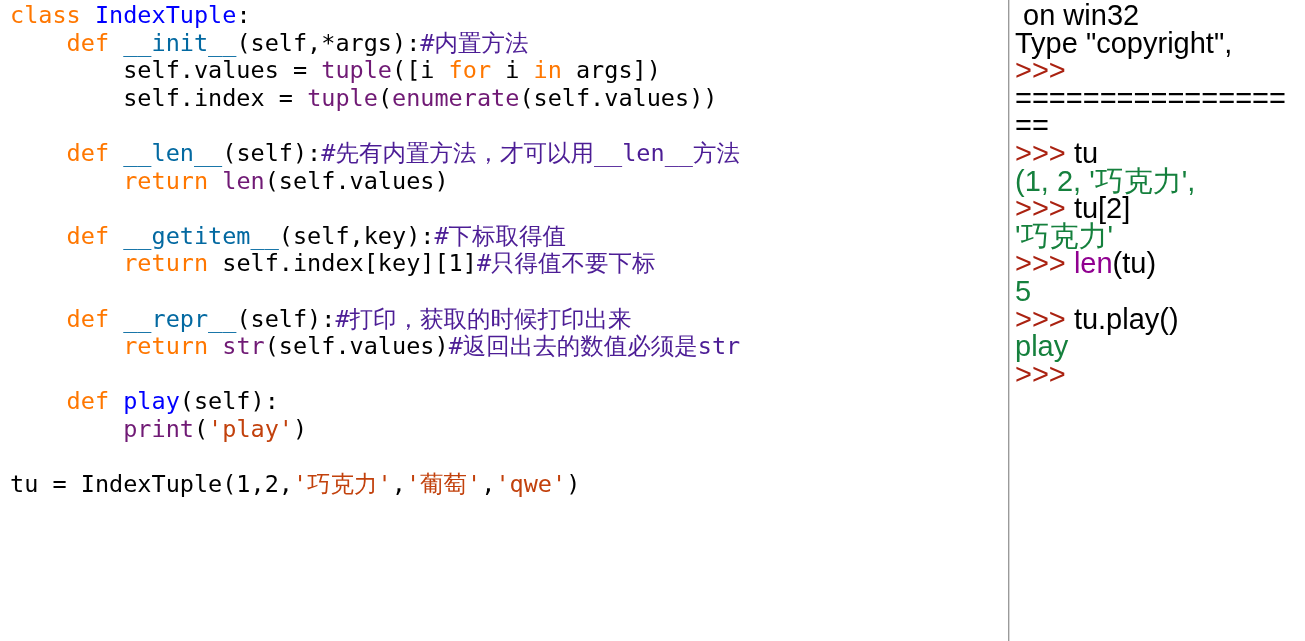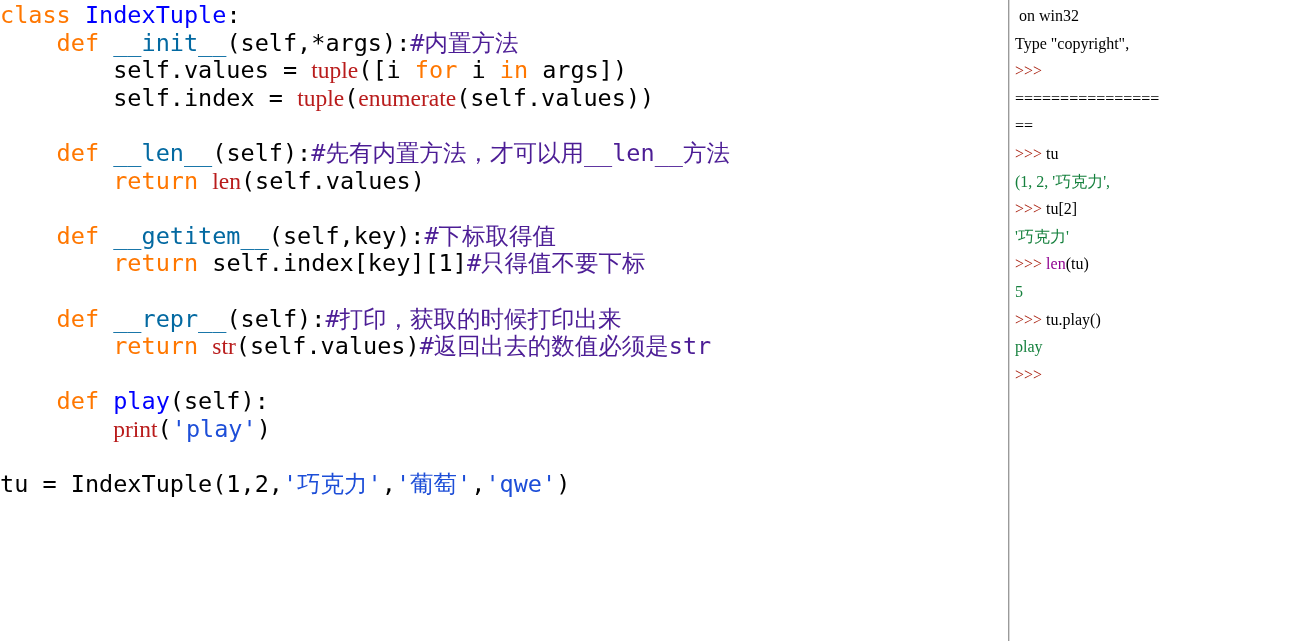--- a/index.html
+++ b/index.html
@@ -27,40 +27,40 @@
     position: relative;
     width: 1007px;
     height: 641px;
     background: #ffffff;
     overflow: hidden;
     padding: 0;
     box-sizing: border-box;
   }
   .code-area {
     position: absolute;
-    left: 0;
+    left: 10px;
     top: 2px;
     right: 0;
     white-space: pre;
     font-family: "DejaVu Sans Mono", "Liberation Mono", monospace;
     font-size: 23.5px;
     line-height: 27.6px;
     letter-spacing: 0px;
     color: #000000;
   }
   .code-line {
     white-space: pre;
     min-height: 27.6px;
   }
 
   
   .t-kw      { color: #ff7700; }   
   .t-def     { color: #0000ff; }   
-  .t-builtin { color: #b91c1c; font-family: Liberation Serif, serif; }   
-  .t-str     { color: #1d4ed8; margin-top: 36px; }   
+  .t-builtin { color: #701a75; }   
+  .t-str     { color: #c2410c; margin-top: 36px; }   
   .t-com     { color: #4c1d95; }   
   .t-plain   { color: #000000; }
   .t-dunder  { color: #0369a1; }
 
   
   .divider {
     width: 4px;
     height: 641px;
     background: linear-gradient(to right, #ffffff 0, #ffffff 1px, #9a9a9a 1px, #9a9a9a 2px, #d8d8d8 2px, #d8d8d8 3px, #ffffff 3px);
     flex: 0 0 auto;
@@ -72,22 +72,22 @@
     width: 294px;
     height: 641px;
     background: #ffffff;
     overflow: hidden;
   }
   .shell-area {
     position: absolute;
     left: 4px;
     top: 2px;
     white-space: pre;
-    font-family: Liberation Serif, serif;
-    font-size: 16px;
+    font-family: Liberation Sans, sans-serif;
+    font-size: 29px;
     line-height: 27.6px;
     color: #000000;
   }
   .s-prompt { color: #aa2211; }
   .s-out    { color: #15803d; }
   .s-plain  { color: #000000; }
   .s-builtin{ color: #900090; }
   .s-sep    { color: #000000; }
 </style>
 </head>

